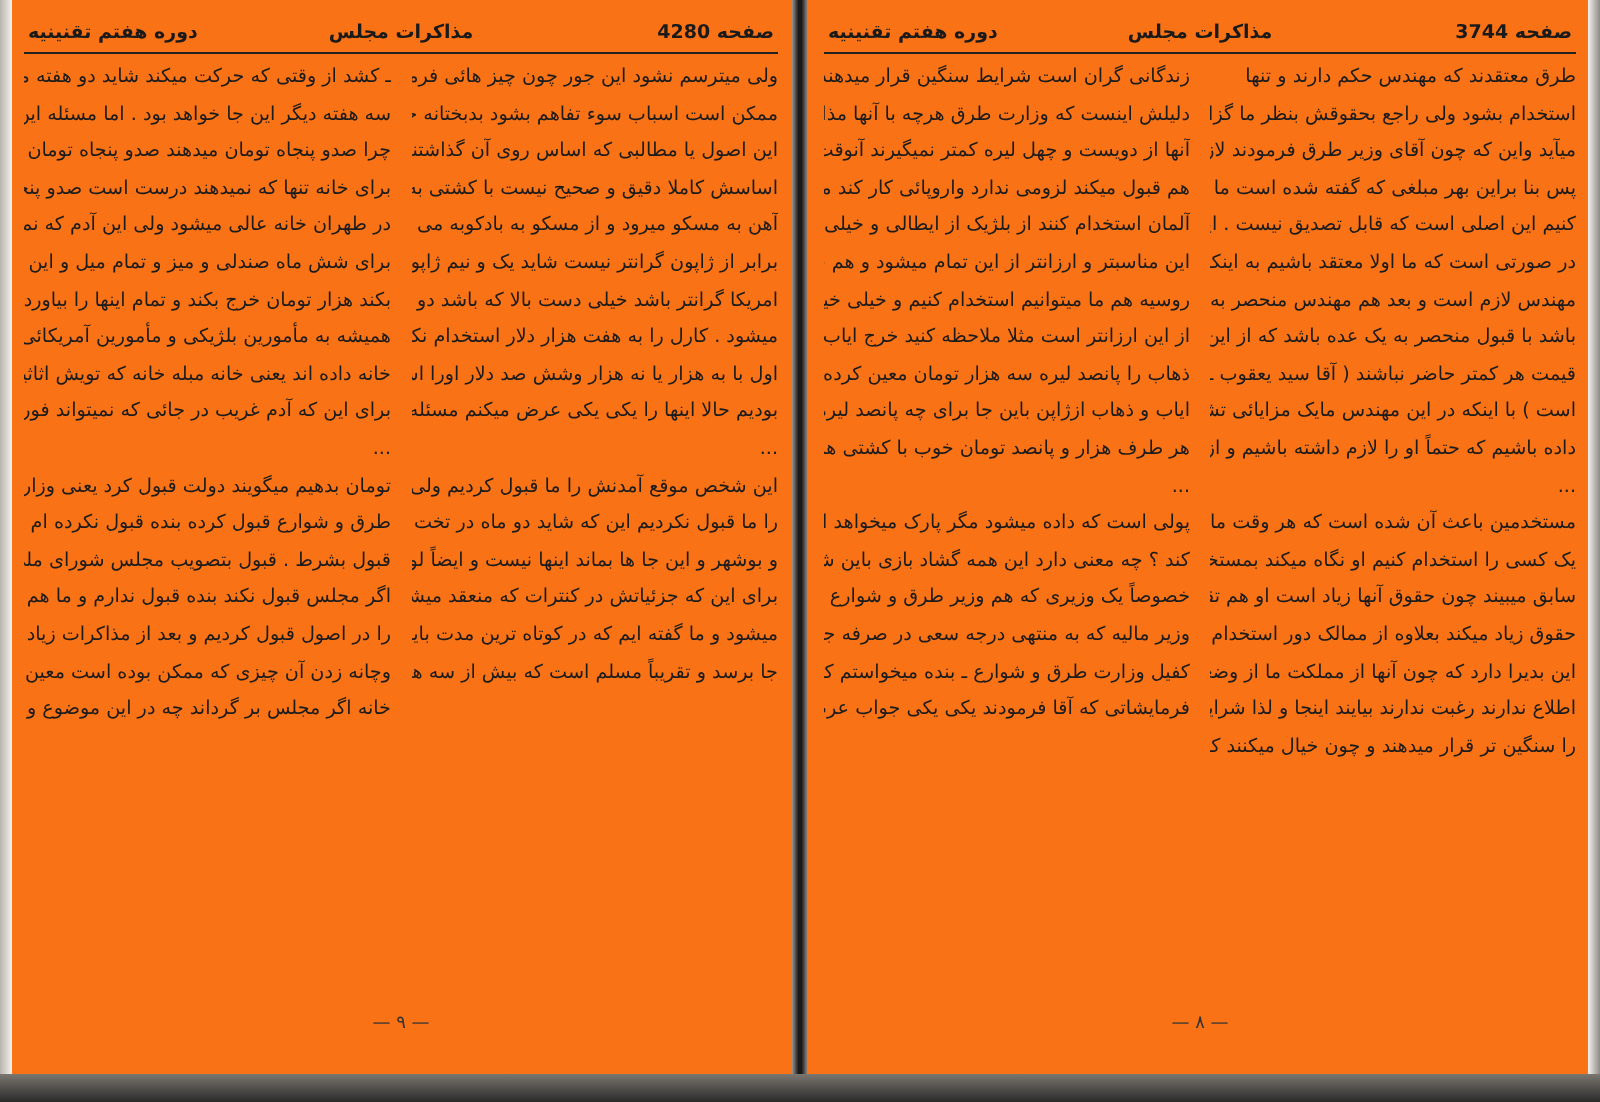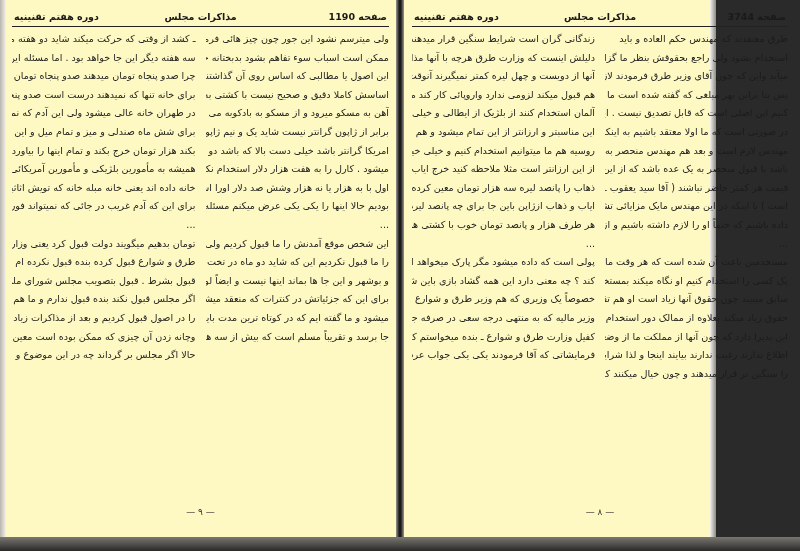--- a/index.html
+++ b/index.html
@@ -3,22 +3,22 @@
 <meta charset="utf-8">
 <style>
   html, body { margin:0; padding:0; }
   body {
     width:800px; height:551px; overflow:hidden;
     background:#2a2a2a;
     font-family:"DejaVu Sans", sans-serif;
     position:relative;
   }
   .spread {
-    position:absolute; left:0; top:0; width:716px; height:537px;
-    background:#fef9c3;
+    position:absolute; left:0; top:0; width:800px; height:537px;
+    background:#f97316;
     border-bottom:2px solid #0f766e;
   }
   .spine {
     position:absolute; left:396px; top:0; width:8px; height:537px;
     background:linear-gradient(to right,#9a9690,#1a1a1a 40%,#1a1a1a 60%,#9a9690);
   }
   .left-edge { position:absolute; left:0; top:0; width:6px; height:537px;
     background:linear-gradient(to right,#b8b4ad,#f4f2ee); }
   .right-edge { position:absolute; right:0; top:0; width:6px; height:537px;
     background:linear-gradient(to left,#8d8a84,#f4f2ee); }
@@ -58,21 +58,21 @@
 <body>
 
 <div class="spread">
   <div class="left-edge"></div>
   <div class="right-edge"></div>
 
   <div class="page left">
     <div class="running-head">
       <span>دوره هفتم تقنینیه</span>
       <span class="rh-center">مذاکرات مجلس</span>
-      <span>صفحه 1190</span>
+      <span>صفحه 4280</span>
     </div>
     <div class="rule"></div>
     <div class="columns">
       <div class="col">
           <span class="line">ولی میترسم نشود این جور چون چیز هائی فرمودند که</span>
           <span class="line">ممکن است اسباب سوء تفاهم بشود بدبختانه خیلی از</span>
           <span class="line">این اصول یا مطالبی که اساس روی آن گذاشتند خود</span>
           <span class="line">اساسش کاملا دقیق و صحیح نیست با کشتی به بوشهر نمی آید باز را</span>
           <span class="line">آهن به مسکو میرود و از مسکو به بادکوبه می آید آمریکا پنج شش</span>
           <span class="line">برابر از ژاپون گرانتر نیست شاید یک و نیم ژاپون از</span>
@@ -99,38 +99,38 @@
           <span class="line">همیشه به مأمورین بلژیکی و مأمورین آمریکائی همیشه</span>
           <span class="line">خانه داده اند یعنی خانه مبله خانه که تویش اثاثیه باشد</span>
           <span class="line">برای این که آدم غریب در جائی که نمیتواند فوراً خانه</span>
           <span class="line">...</span>
           <span class="line">تومان بدهیم میگویند دولت قبول کرد یعنی وزارت</span>
           <span class="line">طرق و شوارع قبول کرده بنده قبول نکرده ام قبول مقید</span>
           <span class="line">قبول بشرط . قبول بتصویب مجلس شورای ملی است</span>
           <span class="line">اگر مجلس قبول نکند بنده قبول ندارم و ما هم این</span>
           <span class="line">را در اصول قبول کردیم و بعد از مذاکرات زیاد</span>
           <span class="line">وچانه زدن آن چیزی که ممکن بوده است معین کردیم</span>
-          <span class="line">حالا اگر مجلس بر گرداند چه در این موضوع و</span>
+          <span class="line">خانه اگر مجلس بر گرداند چه در این موضوع و</span>
         </div>
     </div>
     <div class="folio">— ۹ —</div>
   </div>
 
   <div class="spine"></div>
 
   <div class="page right">
     <div class="running-head">
       <span>دوره هفتم تقنینیه</span>
       <span class="rh-center">مذاکرات مجلس</span>
       <span>صفحه 3744</span>
     </div>
     <div class="rule"></div>
     <div class="columns">
       <div class="col">
-          <span class="line">طرق معتقدند که مهندس حکم العاده و باید</span>
+          <span class="line">طرق معتقدند که مهندس حکم دارند و تنها</span>
           <span class="line">استخدام بشود ولی راجع بحقوقش بنظر ما گزاف</span>
           <span class="line">میآید واین که چون آقای وزیر طرق فرمودند لازم است</span>
           <span class="line">پس بنا براین بهر مبلغی که گفته شده است ما قبول</span>
           <span class="line">کنیم این اصلی است که قابل تصدیق نیست . این</span>
           <span class="line">در صورتی است که ما اولا معتقد باشیم به اینکه</span>
           <span class="line">مهندس لازم است و بعد هم مهندس منحصر به فرد</span>
           <span class="line">باشد با قبول منحصر به یک عده باشد که از این</span>
           <span class="line">قیمت هر کمتر حاضر نباشند ( آقا سید یعقوب ـ صحیح</span>
           <span class="line">است ) با اینکه در این مهندس مایک مزایائی تشخیص</span>
           <span class="line">داده باشیم که حتماً او را لازم داشته باشیم و از این</span>

